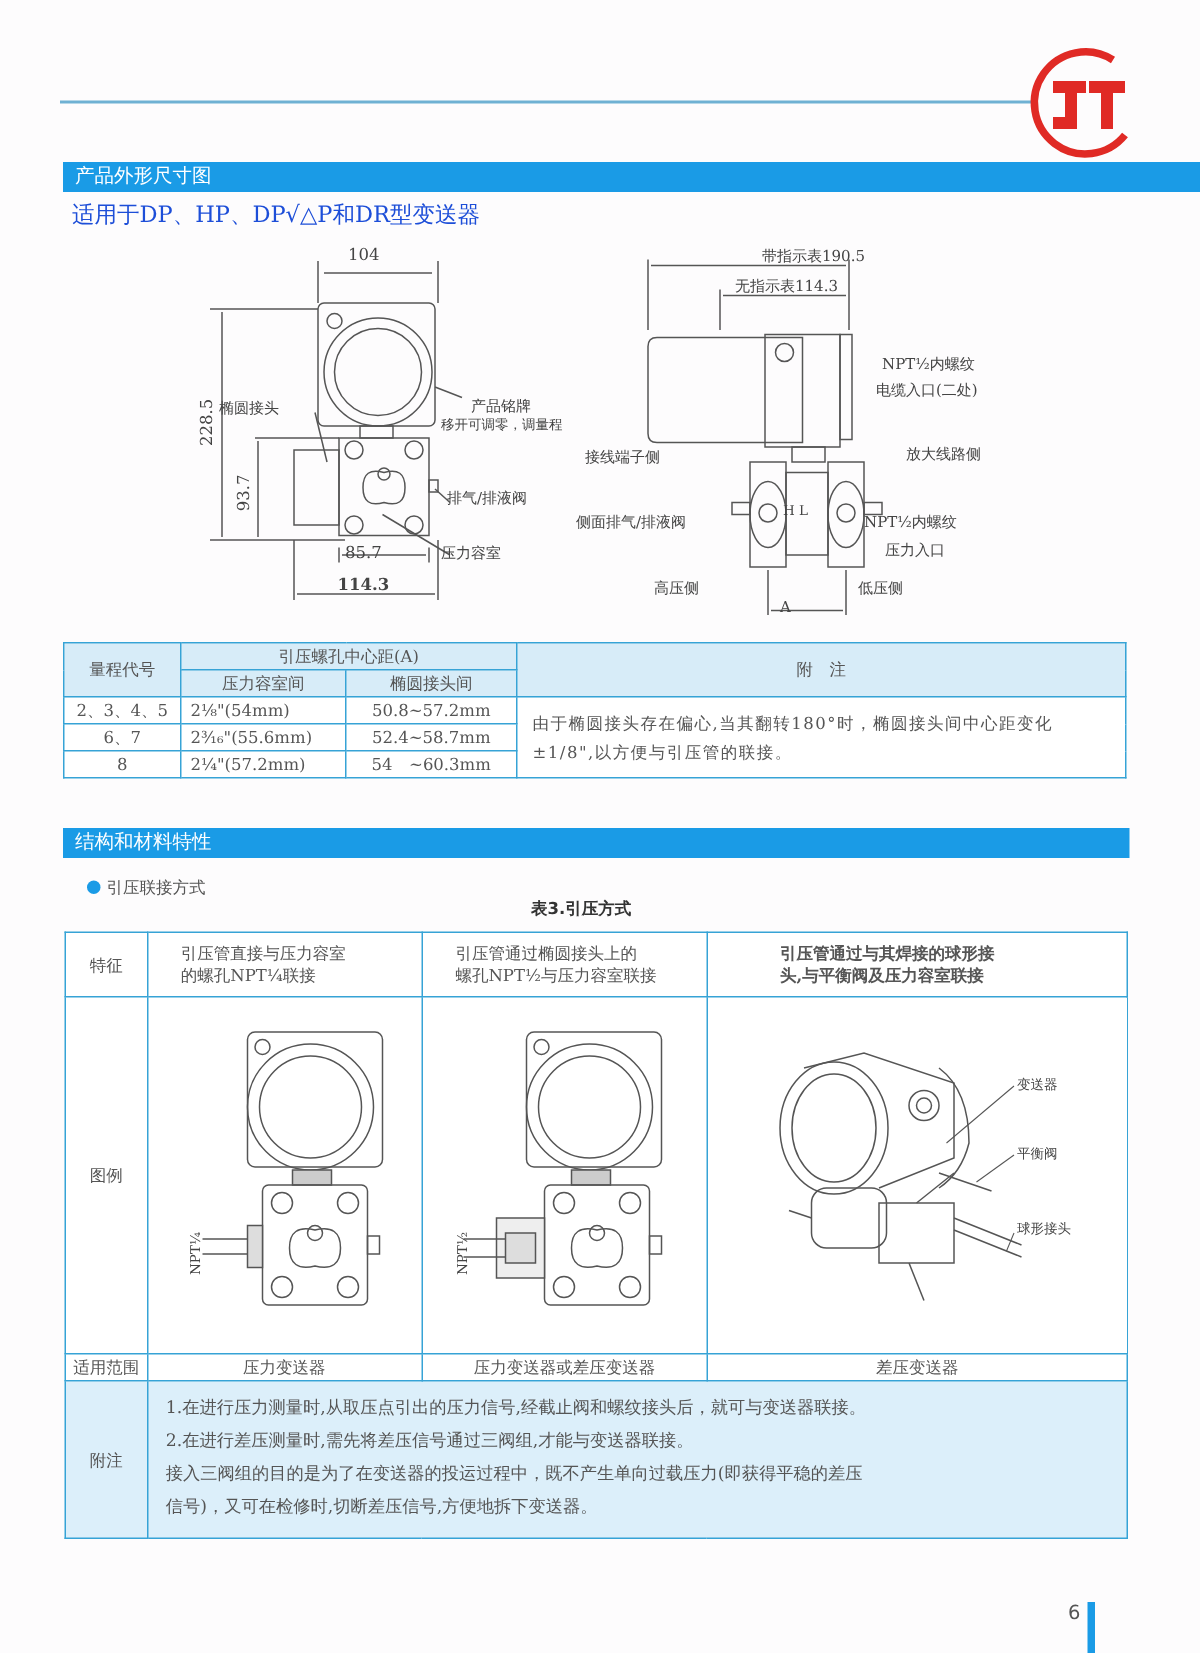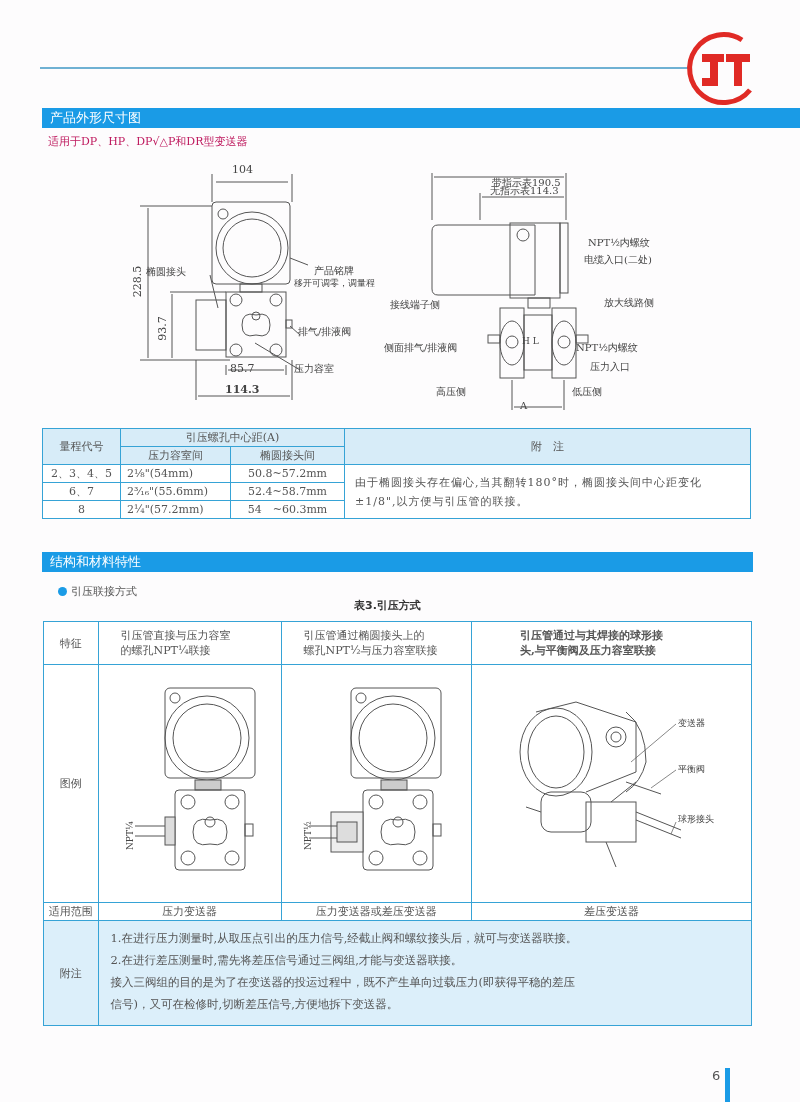--- a/index.html
+++ b/index.html
@@ -7,21 +7,21 @@
   body { position: relative; font-family: "DejaVu Serif", serif; color: #4a4a4a; }
 
   .top-rule { position: absolute; left: 40px; top: 67px; width: 650px; height: 2px; background: #6fb1d3; }
   .logo { position: absolute; left: 680px; top: 28px; width: 80px; height: 80px; }
 
   .section-bar { position: absolute; left: 42px; height: 20px; background: #1a9be6; color: #fff;
     font-family: "DejaVu Sans", sans-serif; font-size: 13px; line-height: 20px; padding-left: 8px; }
   .sec1 { top: 108px; width: 787px; }
   .sec2 { top: 552px; width: 711px; }
 
-  .subtitle { position: absolute; left: 48px; top: 134px; font-size: 11px; color: #be185d; }
+  .subtitle { position: absolute; left: 48px; top: 134px; font-size: 15px; color: #1d4ed8; }
 
   .drawing { position: absolute; }
   .lbl { position: absolute; font-size: 10px; color: #444; white-space: nowrap; }
   .dim { position: absolute; font-size: 11px; color: #444; white-space: nowrap; }
 
   table { border-collapse: collapse; position: absolute; font-size: 11px; color: #555; }
   td, th { border: 1px solid #36a3d6; text-align: center; font-weight: normal; }
 
   .t1 { left: 42px; top: 428px; width: 709px; }
   .t1 th { background: #d7ecf8; height: 18px; }
@@ -124,21 +124,21 @@
       <ellipse cx="134" cy="178" rx="12" ry="22"></ellipse>
     <circle cx="82" cy="177" r="6"></circle>
       <circle cx="134" cy="177" r="6"></circle>
     <rect x="58" y="170" width="12" height="8"></rect>
       <rect x="146" y="170" width="12" height="8"></rect>
     <line x1="82" y1="215" x2="82" y2="245"></line>
       <line x1="134" y1="215" x2="134" y2="245"></line>
     <line x1="84" y1="242" x2="132" y2="242"></line>
   </g>
 </svg>
-<div class="dim" style="left:492px;top:164px;font-size:10px;margin-top:12px;">带指示表190.5</div>
+<div class="dim" style="left:508px;top:164px;font-size:10px;">带指示表190.5</div>
 <div class="dim" style="left:490px;top:184px;font-size:10px;">无指示表114.3</div>
 <div class="lbl" style="left:588px;top:236px;">NPT½内螺纹</div>
 <div class="lbl" style="left:584px;top:253px;">电缆入口(二处)</div>
 <div class="lbl" style="left:390px;top:298px;">接线端子侧</div>
 <div class="lbl" style="left:604px;top:296px;">放大线路侧</div>
 <div class="lbl" style="left:384px;top:341px;">侧面排气/排液阀</div>
 <div class="lbl" style="left:522px;top:336px;font-size:9px;">H L</div>
 <div class="lbl" style="left:576px;top:341px;">NPT½内螺纹</div>
 <div class="lbl" style="left:590px;top:360px;">压力入口</div>
 <div class="lbl" style="left:436px;top:385px;">高压侧</div>

